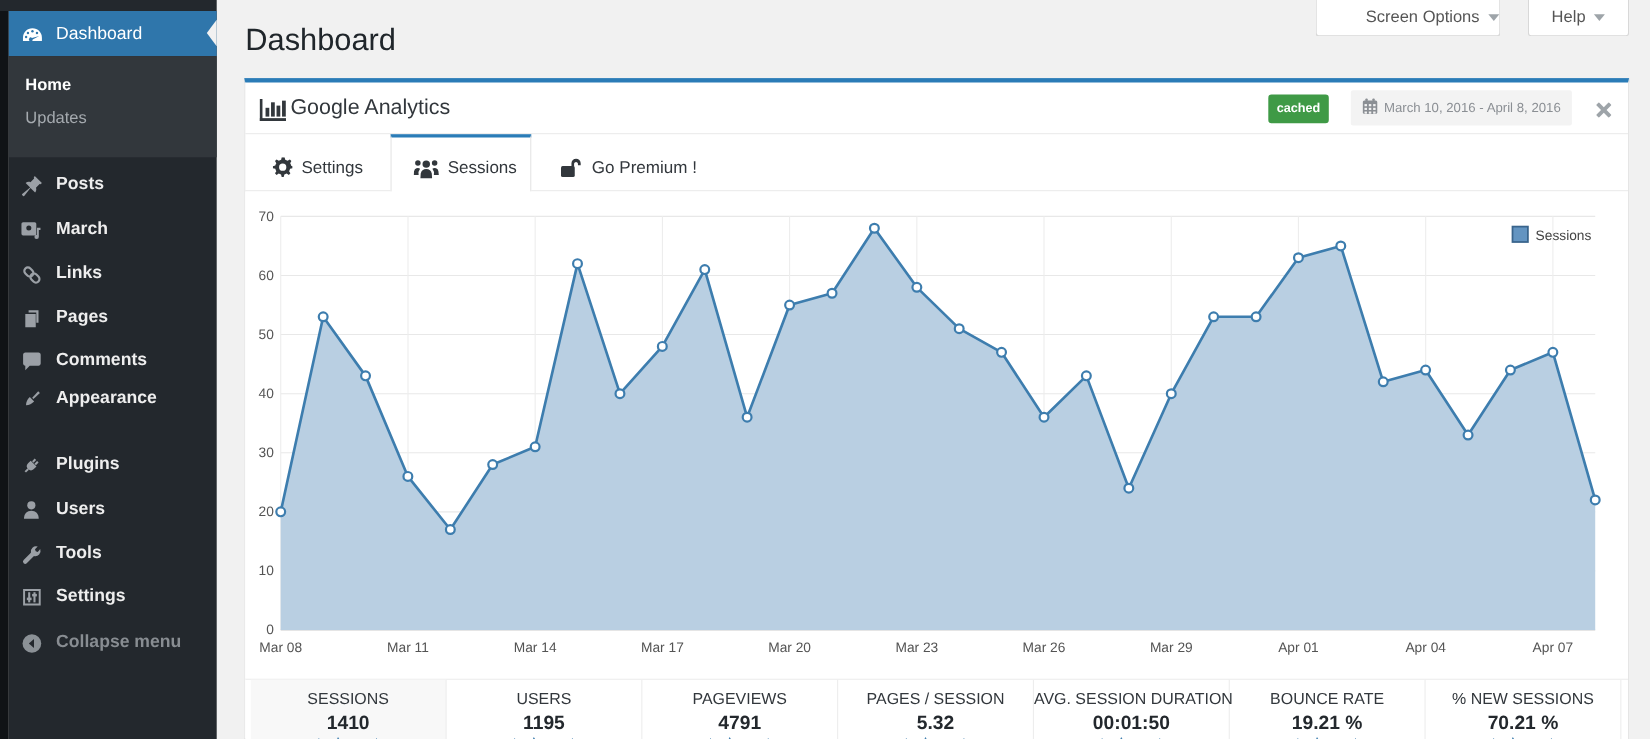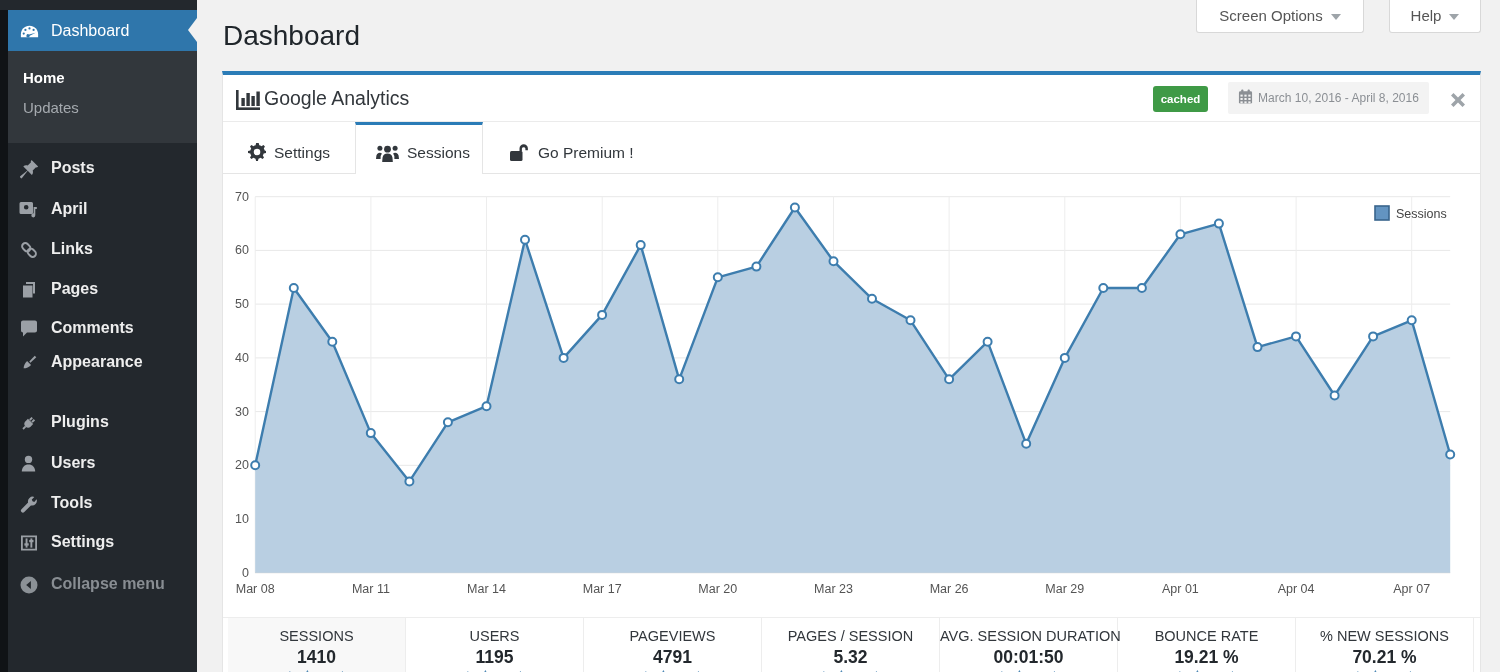--- a/index.html
+++ b/index.html
@@ -88,21 +88,21 @@
       </svg>
 <div class="txt">Posts</div>
     </div>
 <div class="mitem" style="top:179px;">
 <svg width="20" height="20" viewBox="0 0 20 20">
         <g fill="#9ba0a6">
           <path d="M2 2 h10.5 a1.5 1.5 0 0 1 1.5 1.5 v9 a1.5 1.5 0 0 1 -1.5 1.5 h-10.5 a1.5 1.5 0 0 1 -1.5 -1.5 v-9 a1.5 1.5 0 0 1 1.5 -1.5 Z M7.2 4.9 a2.3 2.3 0 1 0 0 4.6 a2.3 2.3 0 0 0 0-4.6 Z" fill-rule="evenodd"></path>
           <path d="M14.6 7.1 h1.7 v8.2 a2 2 0 1 1 -1.7 -1.9 Z M14.6 7.1 h3.2 v2 h-3.2 Z"></path>
         </g>
       </svg>
-<div class="txt">April</div>
+<div class="txt">March</div>
     </div>
 <div class="mitem" style="top:259px;">
 <svg width="20" height="20" viewBox="0 0 20 20">
         <g fill="#9ba0a6">
           <path d="M7 2 h9 v11.5 h-2 v-9.5 h-7 Z M4 5.5 h9.5 v12 h-9.5 Z"></path>
         </g>
       </svg>
 <div class="txt">Pages</div>
     </div>
 <div class="mitem" style="top:219px;">
@@ -186,21 +186,21 @@
         <g fill="#9ba0a6">
           <circle cx="10" cy="10" r="8.5" fill="#8b9196"></circle>
           <path d="M11.9 5.9 L7.2 10 L11.9 14.1 Z" fill="#23282d"></path>
           <path d=""></path>
         </g>
       </svg>
 <div class="txt">Collapse menu</div>
     </div>
 </div>
 
-<div class="topbtn" style="left:1196px; width:168px;">Screen Options<span class="caret"></span></div>
+<div class="topbtn" style="left:1196px; width:168px;text-align:right;">Screen Options<span class="caret"></span></div>
 <div class="topbtn" style="left:1389px; width:92px;">Help<span class="caret"></span></div>
 
 <div id="h1">Dashboard</div>
 
 <div id="widget">
   <div id="whead">
     <svg class="abs" style="left:13px; top:13px;" width="24" height="22" viewBox="0 0 24 22">
       <g fill="#32373c">
           <rect x="0" y="2" width="2.6" height="20"></rect>
           <rect x="0" y="19.4" width="24" height="2.6"></rect>

